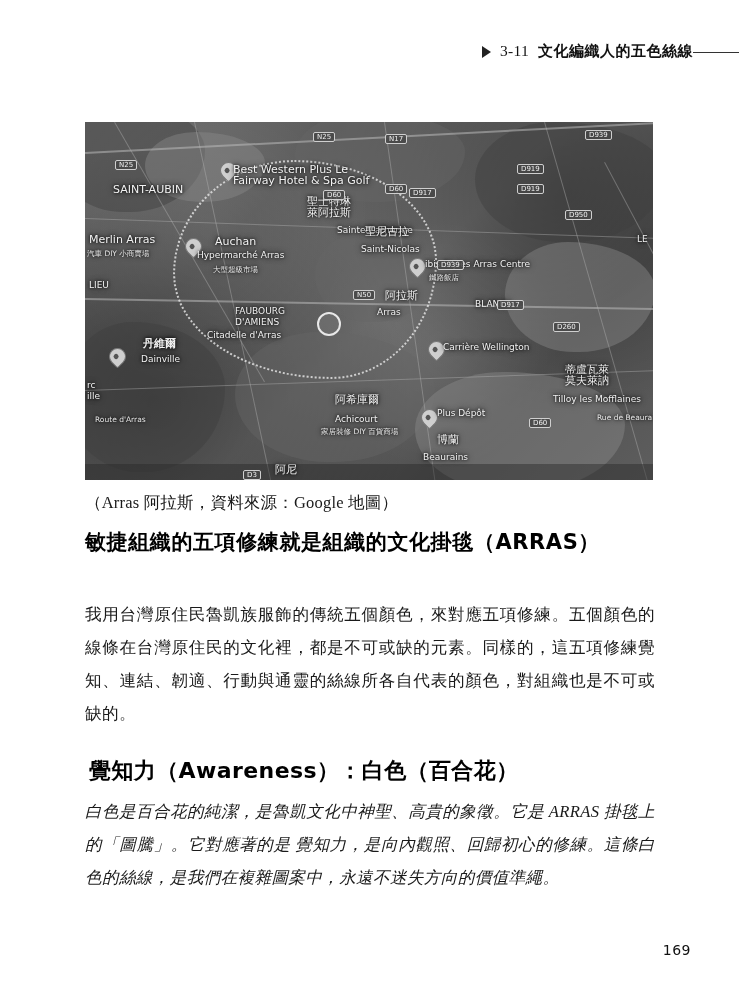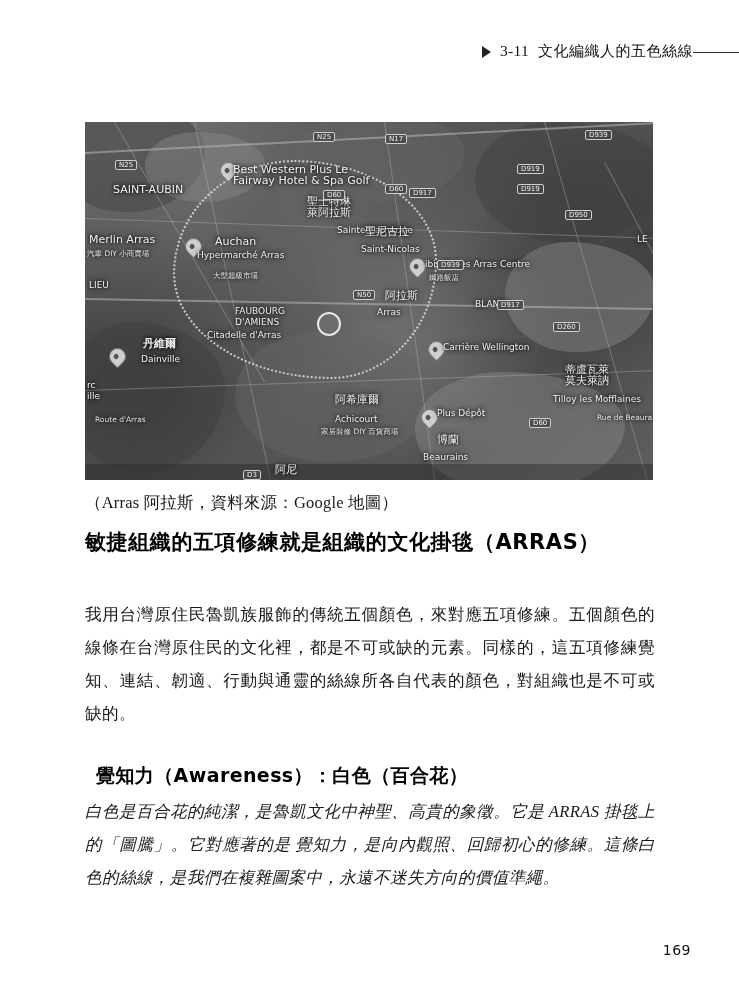--- a/index.html
+++ b/index.html
@@ -39,20 +39,21 @@
     font-size: 15.5px;
     letter-spacing: 0.3px;
     margin-right: 9px;
     color: #111;
   }
   .rh-title {
     font-family: "DejaVu Sans", sans-serif;
     font-size: 15px;
     letter-spacing: 0.5px;
     color: #111;
+    font-weight: bold;
   }
   .rh-rule {
     position: absolute;
     top: 52px;
     right: 0;
     width: 46px;
     height: 1px;
     background: #333;
   }
 
@@ -187,24 +188,24 @@
     line-height: 33px;
     letter-spacing: 0.35px;
     text-align: justify;
     color: #1a1a1a;
   }
   p.p1 { top: 598px; }
   h3.sub-title {
     position: absolute;
     left: 85px;
     top: 752px;
-    margin: 11px;
+    margin: 4px;
     font-family: "DejaVu Sans", sans-serif;
     font-weight: bold;
-    font-size: 19px;
+    font-size: 22px;
     letter-spacing: 0.4px;
     color: #000;
   }
   p.p2 { top: 795px; font-style: italic; }
 
   .page-number {
     position: absolute;
     right: 48px;
     bottom: 42px;
     font-family: "DejaVu Sans", sans-serif;
@@ -264,21 +265,21 @@
       <div class="mlabel big" style="left: 28px; top: 62px;">SAINT-AUBIN</div>
       <div class="mlabel big" style="left: 222px; top: 74px;">聖士特琳
 萊阿拉斯</div>
       <div class="mlabel" style="left: 204px; top: 103px; margin-left: 48px;">Sainte-Catherine</div>
       <div class="mlabel big" style="left: 280px; top: 104px;">聖尼古拉</div>
       <div class="mlabel" style="left: 276px; top: 122px;">Saint-Nicolas</div>
       <div class="mlabel big" style="left: 4px; top: 112px;">Merlin Arras</div>
       <div class="mlabel small" style="left: 2px; top: 126px;">汽車 DIY 小商賣場</div>
       <div class="mlabel big" style="left: 130px; top: 114px;">Auchan</div>
       <div class="mlabel" style="left: 112px; top: 128px;">Hypermarché Arras</div>
-      <div class="mlabel small" style="left: 128px; top: 148px;">大型超級市場</div>
+      <div class="mlabel small" style="left: 128px; top: 142px;">大型超級市場</div>
       <div class="mlabel" style="left: 340px; top: 137px;">ibis Styles Arras Centre</div>
       <div class="mlabel small" style="left: 344px; top: 150px;">鐵路飯店</div>
       <div class="mlabel big" style="left: 300px; top: 168px; text-align: right;">阿拉斯</div>
       <div class="mlabel" style="left: 292px; top: 185px;">Arras</div>
       <div class="mlabel" style="left: 390px; top: 177px;">BLANGY</div>
       <div class="mlabel" style="left: 4px; top: 158px;">LIEU</div>
       <div class="mlabel" style="left: 150px; top: 184px;">FAUBOURG
 D'AMIENS</div>
       <div class="mlabel" style="left: 122px; top: 208px;">Citadelle d'Arras</div>
       <div class="mlabel big" style="left: 58px; top: 216px; font-weight: bold;">丹維爾</div>

